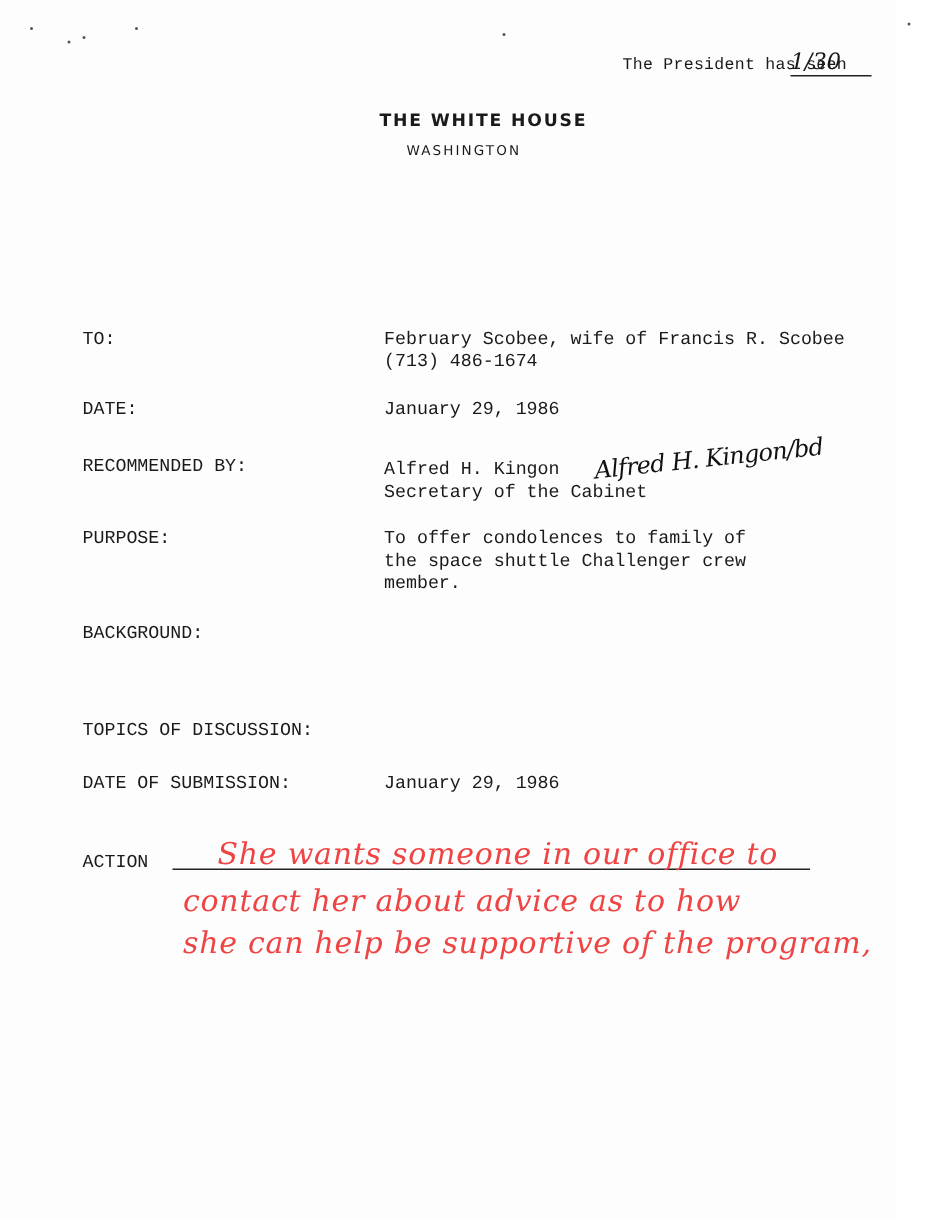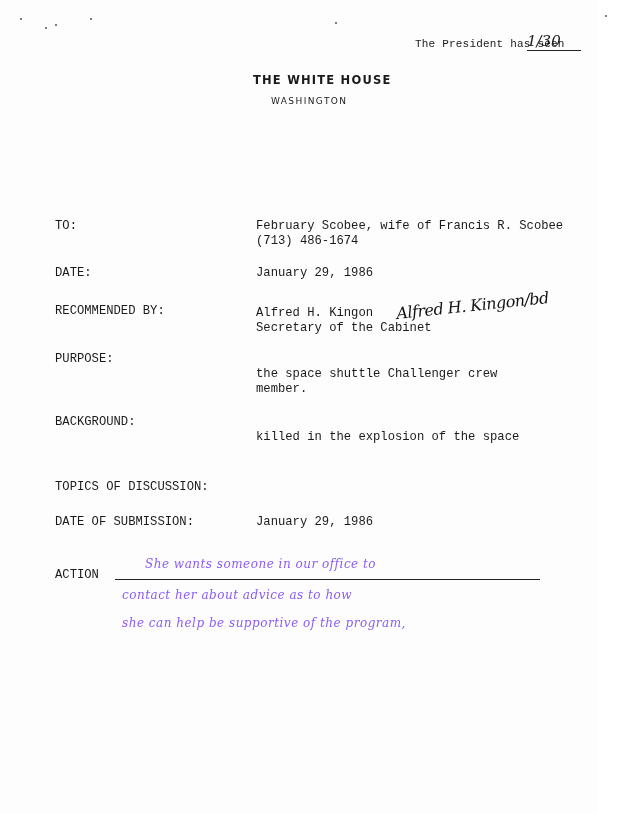--- a/index.html
+++ b/index.html
@@ -11,21 +11,21 @@
   .seen { left: 415px; top: 38px; font-size: 11px; letter-spacing: 0.2px; }
   .seen-date { position: absolute; left: 527px; top: 32px; font-family: "DejaVu Serif", serif; font-style: italic; font-size: 15px; border-bottom: 1px solid #222; width: 54px; padding-bottom: 0; }
   .wh-title { left: 253px; top: 73px; font-family: "DejaVu Sans", sans-serif; font-size: 11.5px; letter-spacing: 1.2px; font-weight: 600; }
   .wh-sub { left: 271px; top: 96px; font-family: "DejaVu Sans", sans-serif; font-size: 9px; letter-spacing: 1.4px; }
   .doc-title { left: 217px; top: 167px; }
   .label { left: 55px; }
   .value { left: 256px; line-height: 15px; }
   .sig { position: absolute; left: 396px; top: 296px; font-family: "DejaVu Serif", serif; font-style: italic; font-size: 16px; color: #111; transform: rotate(-6deg); letter-spacing: -0.5px; }
   .action-label { left: 55px; top: 568px; }
   .action-line { position: absolute; left: 115px; top: 579px; width: 425px; height: 1px; background: #222; }
-  .hand { position: absolute; font-family: "DejaVu Serif", serif; font-style: italic; font-size: 12px; color: #8b5cf6; white-space: pre; letter-spacing: 0.5px; }
+  .hand { position: absolute; font-family: "DejaVu Serif", serif; font-style: italic; font-size: 20px; color: #ef4444; white-space: pre; letter-spacing: 0.5px; }
 </style>
 </head>
 <body>
 
 <div class="page">
 
   <span class="speck" style="left:20px;top:18px;"></span>
   <span class="speck" style="left:45px;top:27px;"></span>
   <span class="speck" style="left:55px;top:24px;"></span>
   <span class="speck" style="left:90px;top:18px;"></span>
@@ -45,25 +45,25 @@
 
   <span class="abs mono label" style="top:266px;">DATE:</span>
   <span class="abs mono value" style="top:266px;">January 29, 1986</span>
 
   <span class="abs mono label" style="top:304px;">RECOMMENDED BY:</span>
   <span class="abs mono value" style="top:306px;">Alfred H. Kingon</span>
   <span class="abs mono value" style="top:321px;">Secretary of the Cabinet</span>
   <span class="sig">Alfred H. Kingon/bd</span>
 
   <span class="abs mono label" style="top:352px;">PURPOSE:</span>
+  <span class="abs mono value" style="top:352px;">To offer condolences to family of</span>
   <span class="abs mono value" style="top:367px;">the space shuttle Challenger crew</span>
   <span class="abs mono value" style="top:382px;">member.</span>
 
   <span class="abs mono label" style="top:415px;">BACKGROUND:</span>
-  <span class="abs mono value" style="top:430px;">killed in the explosion of the space</span>
 
   <span class="abs mono label" style="top:480px;">TOPICS OF DISCUSSION:</span>
 
   <span class="abs mono label" style="top:515px;">DATE OF SUBMISSION:</span>
   <span class="abs mono value" style="top:515px;">January 29, 1986</span>
 
   <span class="abs mono action-label">ACTION</span>
   <div class="action-line"></div>
   <span class="hand" style="left:145px;top:557px;">She wants someone in our office to</span>
   <span class="hand" style="left:122px;top:588px;">contact her about advice as to how</span>

